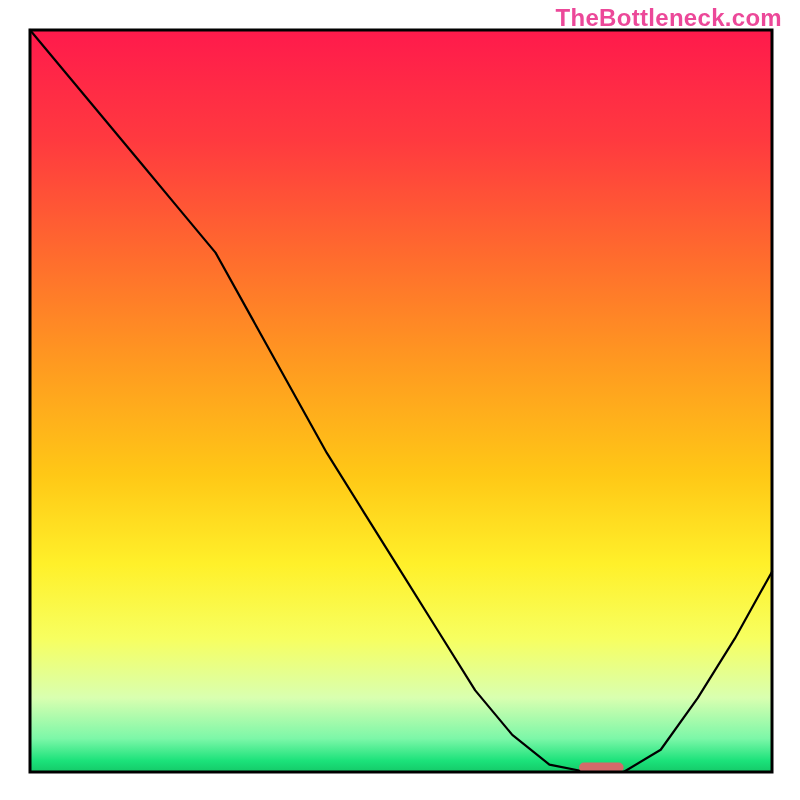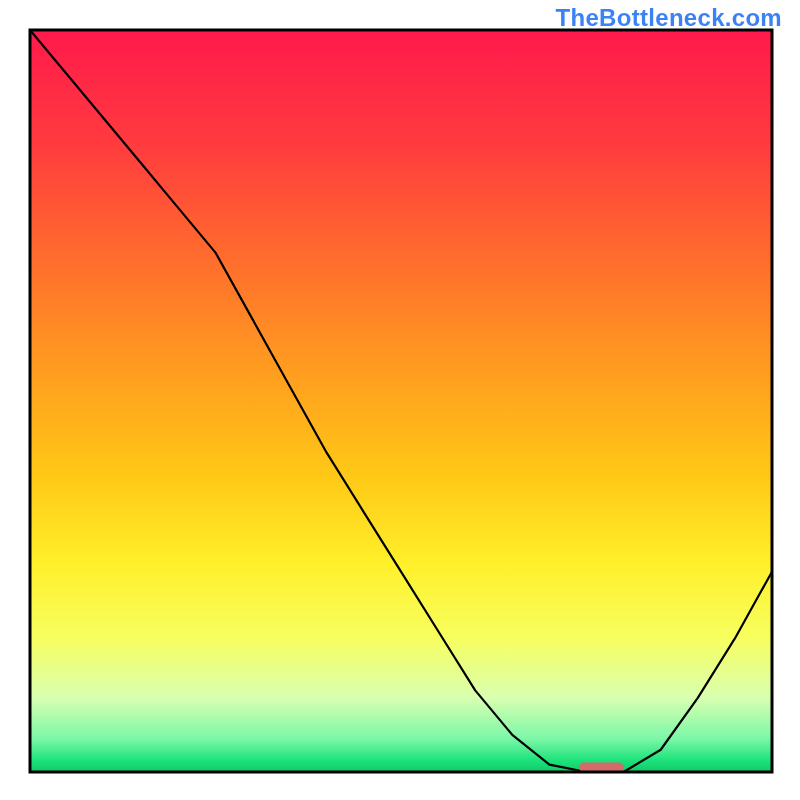--- a/index.html
+++ b/index.html
@@ -15,21 +15,21 @@
     position: relative;
     width: 800px;
     height: 800px;
   }
   .watermark {
     position: absolute;
     top: 4px;
     right: 18px;
     font-size: 24px;
     font-weight: 600;
-    color: #3b82f6;
+    color: #ec4899;
     letter-spacing: 0.3px;
     z-index: 5;
   }
   svg.chart {
     position: absolute;
     left: 0;
     top: 0;
   }
 </style>
 </head>

